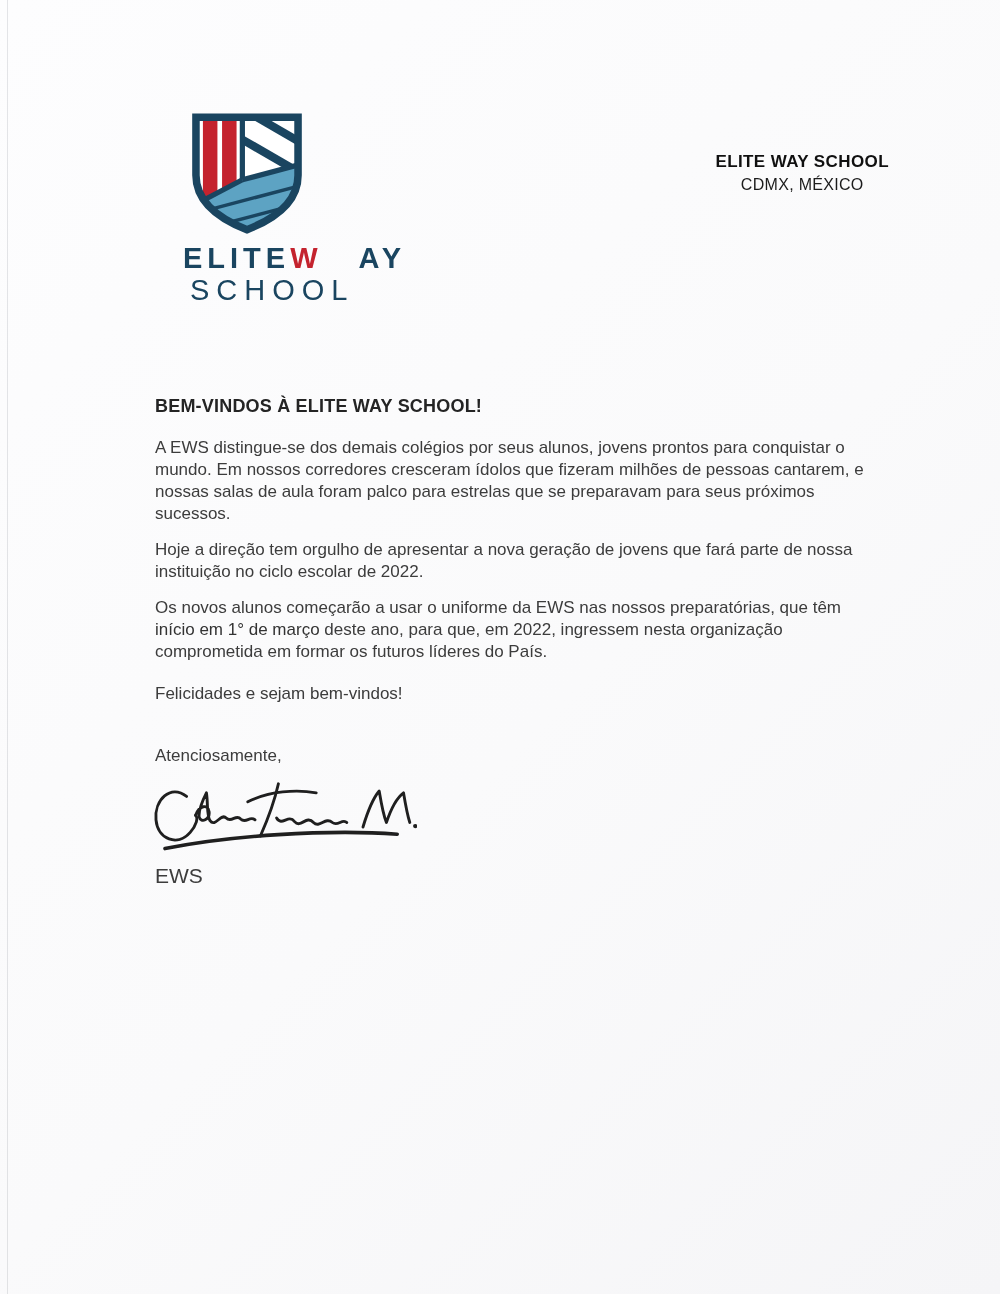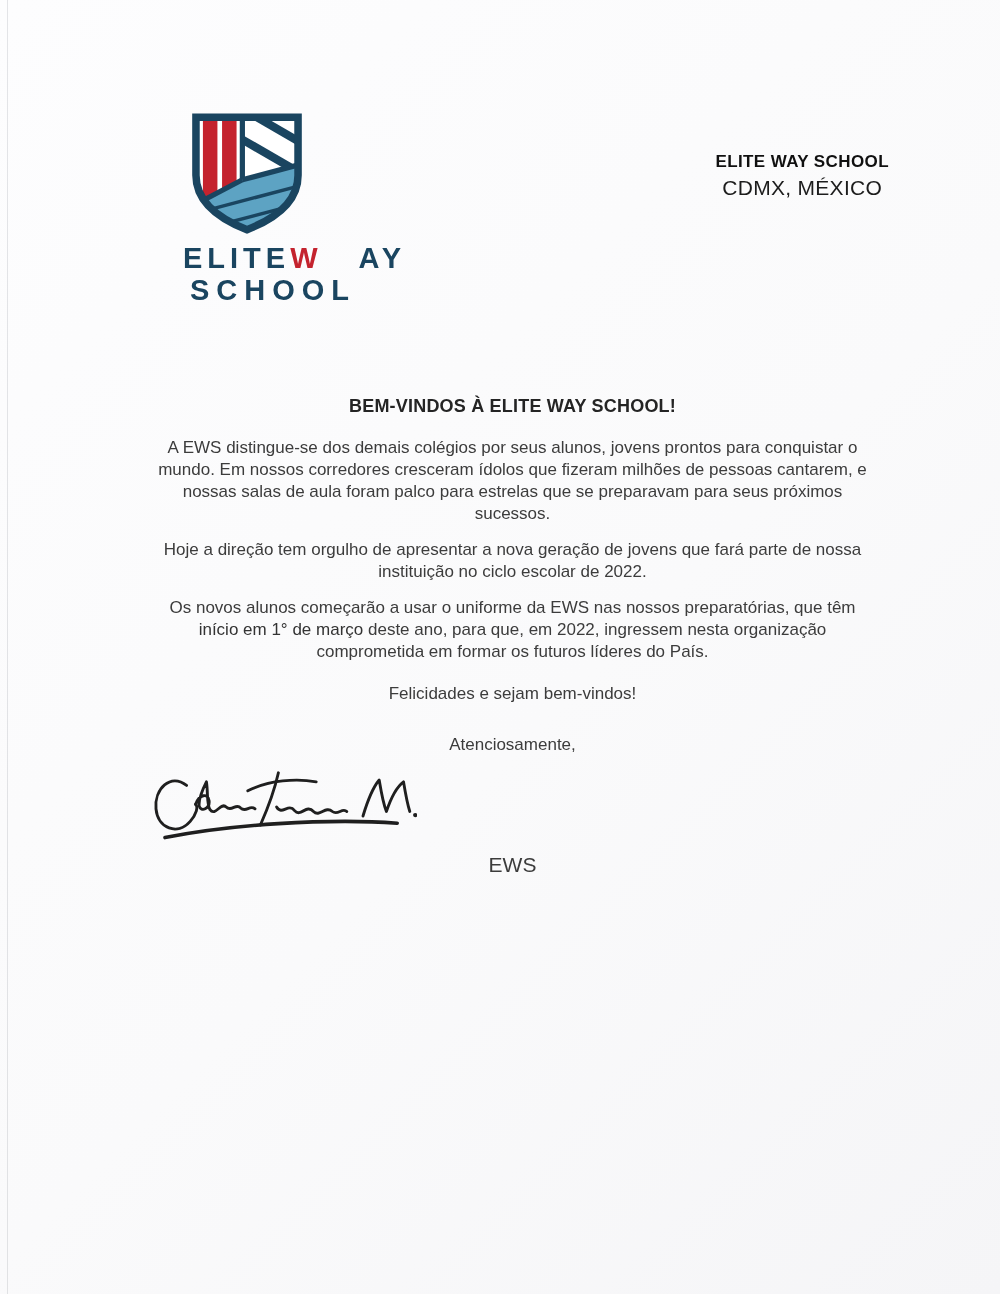--- a/index.html
+++ b/index.html
@@ -18,38 +18,38 @@
     content: ""; position: absolute; left: 7px; top: 0; bottom: 0; width: 1px;
     background: rgba(110,115,125,0.18);
   }
 
   
   .letterhead { position: relative; height: 300px; }
   .logo-block { position: absolute; left: 147px; top: 110px; width: 200px; text-align: center; }
   .shield-svg { display: block; margin: 0 auto; }
   .wordmark { margin-top: 6px; line-height: 1; }
   .wm-line1 { font-size: 29px; font-weight: bold; letter-spacing: 5px; white-space: nowrap; }
-  .wm-line2 { font-size: 29px; font-weight: bold; letter-spacing: 7px; margin-top: 3px; padding-left: 7px; }
+  .wm-line2 { font-size: 29px; font-weight: normal; letter-spacing: 7px; margin-top: 3px; padding-left: 7px; }
   .navy { color: #1a4560; margin-left: 36px; }
   .red  { color: #c4232e; }
 
   .letterhead-right { position: absolute; right: 111px; top: 152px; text-align: center; color: #101010; }
   .lh-name { font-size: 17px; font-weight: bold; letter-spacing: 0.4px; }
-  .lh-loc  { font-size: 21px; margin-top: 4px; letter-spacing: 0.3px; color: #1c1c1c; }
+  .lh-loc  { font-size: 16px; margin-top: 4px; letter-spacing: 0.3px; color: #1c1c1c; }
 
   
-  .letter-body { padding: 0 130px 0 155px; color: #3c3c3c; text-align: center; }
+  .letter-body { padding: 0 130px 0 155px; color: #3c3c3c; }
   .letter-body h1 {
     margin: 96px 0 20px 0;
     font-size: 18px; font-weight: bold; color: #242424; letter-spacing: 0.2px;
   }
   .letter-body p { font-size: 17px; line-height: 22px; margin: 14px 0 0 0; max-width: 720px; }
   .letter-body p strong { font-weight: normal; color: #333333; }
   p.closing { margin-top: 20px; }
-  p.signoff { margin-top: 29px; }
+  p.signoff { margin-top: 40px; }
 
   .signature-block { margin-top: 6px; }
   .signature-svg { display: block; margin-left: -8px; }
   .sig-org, .sig-role { font-size: 21px; line-height: 26px; color: #3c3c3c; }
 </style>
 </head>
 <body>
 
 <div class="page">
 

